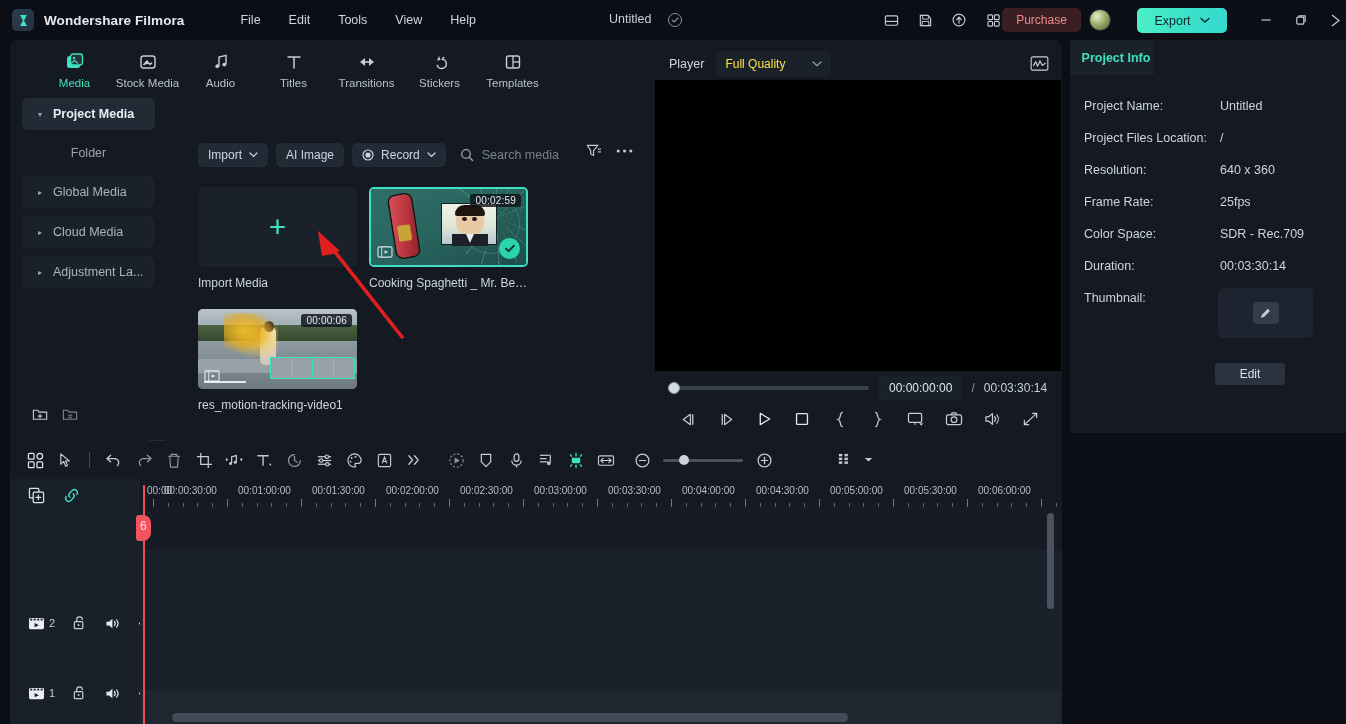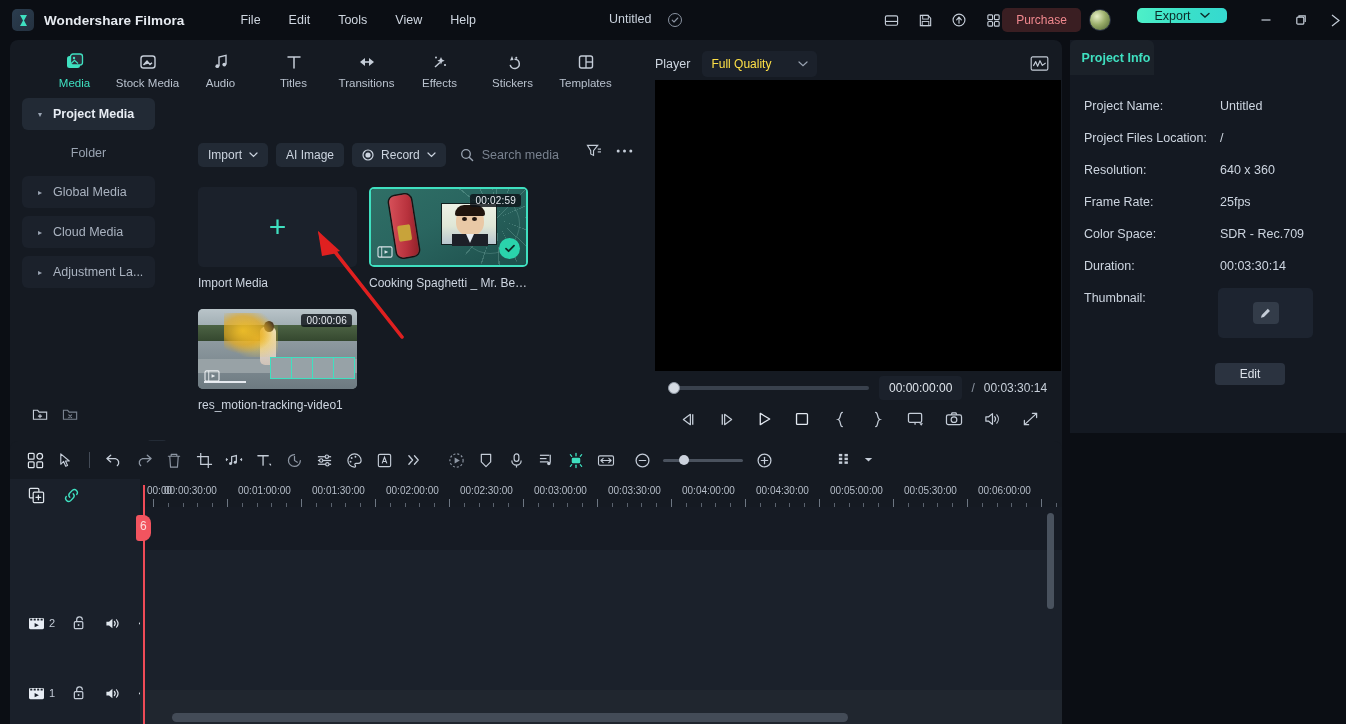--- a/index.html
+++ b/index.html
@@ -45,21 +45,21 @@
     position: absolute; left: 1002px; top: 8px; width: 79px; height: 24px;
     background: #3a1e22; border-radius: 5px; display: flex; align-items: center; justify-content: center;
     font-size: 12px; color: #f0888e; cursor: default;
   }
   .avatar {
     position: absolute; left: 1089px; top: 9px; width: 22px; height: 22px; border-radius: 50%;
     background: radial-gradient(circle at 35% 32%, #e8f0c8 0%, #9aad6a 45%, #4b6030 100%);
     border: 1px solid #2a3240;
   }
   .export-btn {
-    position: absolute; left: 1137px; top: 8px; width: 90px; height: 15px;
+    position: absolute; left: 1137px; top: 8px; width: 90px; height: 25px;
     background: linear-gradient(100deg, #4ef0c8 0%, #3ae0c9 55%, #35d9d0 100%);
     border-radius: 5px; display: flex; align-items: center; justify-content: center;
     gap: 9px; cursor: default;
   }
   .export-label { font-size: 12.5px; color: #0c2a28; font-weight: 500; }
   .win-ctrl { position: absolute; top: 8px; display: flex; align-items: center; justify-content: center;
               width: 26px; height: 24px; cursor: default; }
 
   
   .main-surface {
@@ -197,21 +197,21 @@
   .art-motion .strip {
     position: absolute; left: 72px; bottom: 10px; right: 2px; height: 22px;
     background: repeating-linear-gradient(90deg, #97a2a7 0px, #97a2a7 20px, #3fe0c0 20px, #3fe0c0 21px);
     border: 1px solid #3fe0c0;
   }
   .art-motion .pbar { position: absolute; left: 6px; bottom: 6px; width: 42px; height: 2px; background: #e6eaf0; }
 
   
   .player-shell { position: absolute; left: 653px; top: 40px; width: 410px; height: 393px; }
   .player-head { position: absolute; left: 0; top: 8px; width: 410px; height: 32px; display: flex; align-items: center; }
-  .player-label { margin-left: 2px; font-size: 12.5px; color: #cdd5e0; }
+  .player-label { margin-left: 16px; font-size: 12.5px; color: #cdd5e0; }
   .quality-sel {
     margin-left: 12px; width: 115px; height: 26px; background: #1b212b; border-radius: 5px;
     display: flex; align-items: center; justify-content: space-between; padding: 0 9px; cursor: default;
   }
   .quality-sel span { font-size: 12px; color: #fde047; }
   .scope-btn { position: absolute; right: 12px; top: 4px; width: 24px; height: 22px;
                display: flex; align-items: center; justify-content: center; cursor: default; }
   .stage {
     position: absolute; left: 2px; top: 40px; width: 406px; height: 291px; background: #000;
   }
@@ -428,31 +428,20 @@
       </div>
       <div class="tab">
         <div class="tab-ico">
           <svg width="22" height="20" viewBox="0 0 22 20">
               <path d="M9 6 L4 10 L9 14 Z" fill="#c5cdd8"></path>
               <path d="M13 6 L18 10 L13 14 Z" fill="#c5cdd8"></path>
               <line x1="8" y1="10" x2="14" y2="10" stroke="#c5cdd8" stroke-width="1.6"></line>
             </svg>
         </div>
         <div class="tab-label">Transitions</div>
-      </div>
-      <div class="tab">
-        <div class="tab-ico">
-          <svg width="20" height="20" viewBox="0 0 20 20">
-              <path d="M11 5 L12.1 7.6 L14.7 8.7 L12.1 9.8 L11 12.4 L9.9 9.8 L7.3 8.7 L9.9 7.6 Z" fill="#c5cdd8"></path>
-              <circle cx="6" cy="5.5" r="1" fill="#c5cdd8"></circle>
-              <circle cx="15" cy="13" r="1.1" fill="#c5cdd8"></circle>
-              <line x1="5" y1="15" x2="10" y2="10.5" stroke="#c5cdd8" stroke-width="1.5"></line>
-            </svg>
-        </div>
-        <div class="tab-label">Effects</div>
       </div>
       <div class="tab">
         <div class="tab-ico">
           <svg width="20" height="20" viewBox="0 0 20 20">
               <path d="M9 4 L10.5 8 L7 8.4 Z" fill="#c5cdd8"></path>
               <path d="M11.5 7.3 A4.6 4.6 0 1 1 7.2 12.8" stroke="#c5cdd8" stroke-width="1.5" fill="none"></path>
               <circle cx="13.3" cy="5.7" r="1" fill="#c5cdd8"></circle>
             </svg>
         </div>
         <div class="tab-label">Stickers</div>

